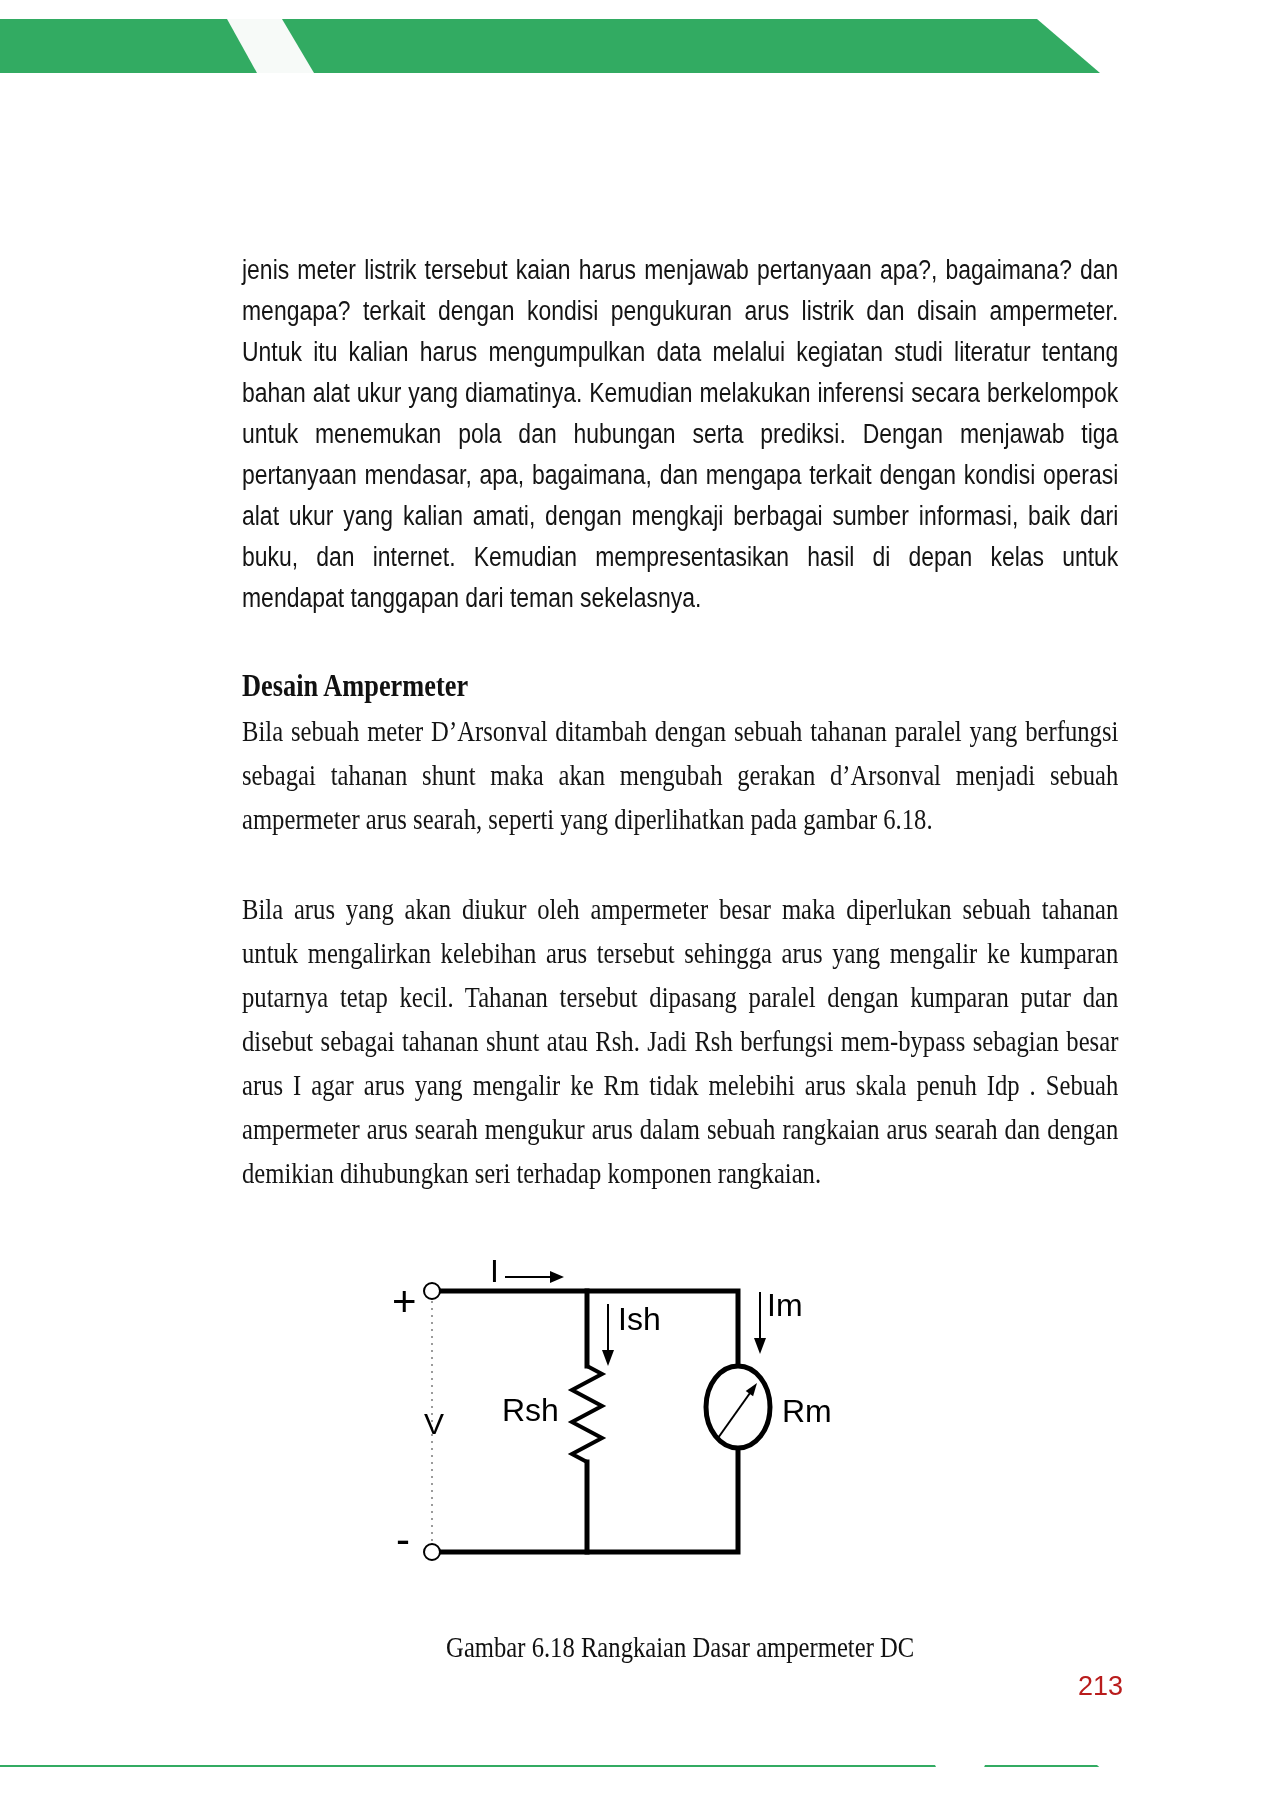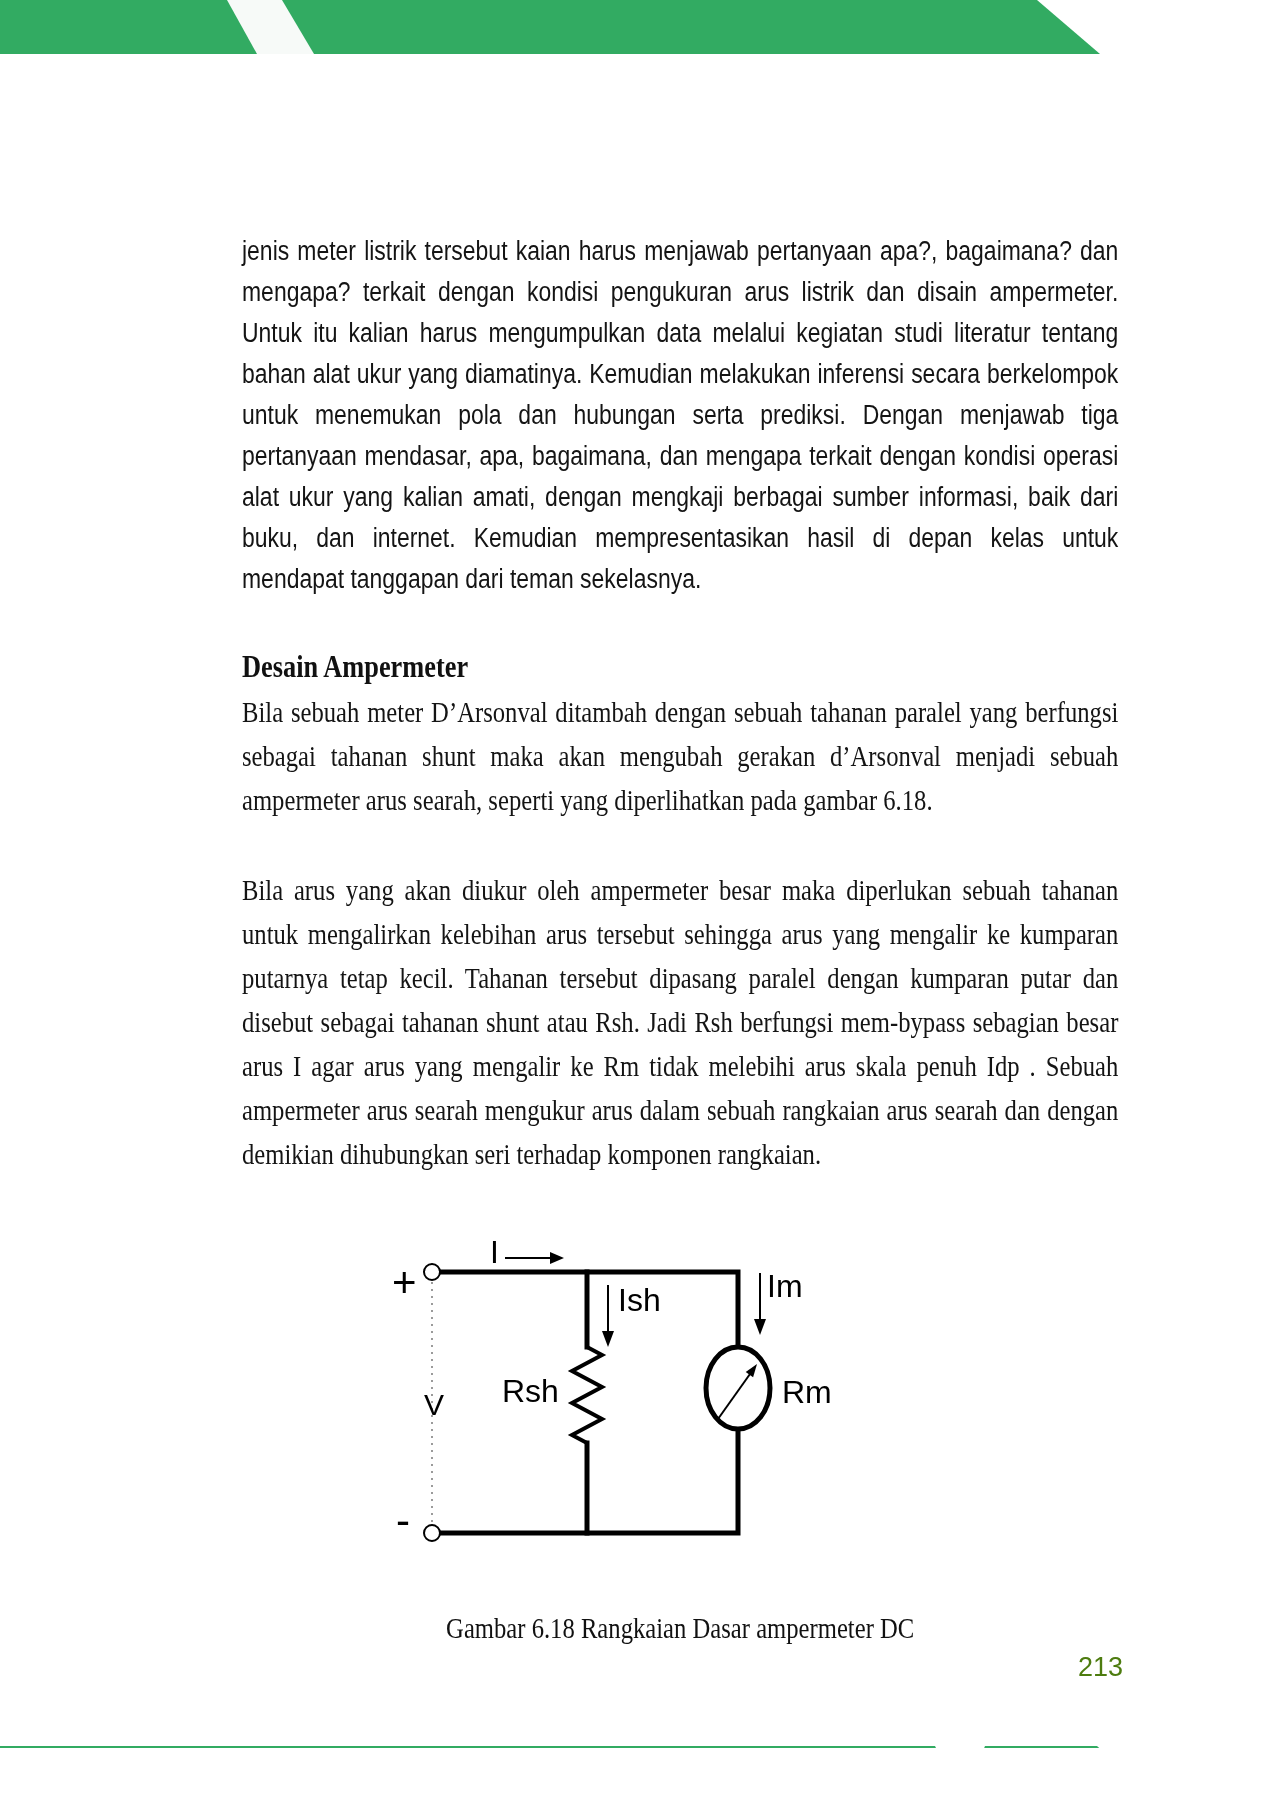--- a/index.html
+++ b/index.html
@@ -6,20 +6,21 @@
     --green:#32ab62;
     --watermark:#c6c6c6;
   }
   html,body{margin:0;padding:0;background:#fff;}
   .page{
     position:relative;
     width:1272px;height:1748px;
     background:#ffffff;
     overflow:hidden;
     font-family:"Liberation Sans",sans-serif;
+    margin-top:19px;
   }
   svg.banner{position:absolute;left:0;display:block;}
   .green-shape{fill:var(--green);}
   .white-shape{fill:#f7faf8;}
 
   
   .para{
     position:absolute;left:242px;margin:0;
     color:#141414;
     text-align:justify;
@@ -47,21 +48,21 @@
   .p3{top:868px;}
 
   .caption{
     position:absolute;left:242px;top:1612px;width:1031px;
     font-family:"Liberation Serif",serif;font-size:29px;color:#111;
     text-align:center;
     transform:scaleX(.85);transform-origin:left top;
   }
   .pagenum{
     position:absolute;left:1078px;top:1652px;
-    font-family:"Liberation Sans",sans-serif;font-size:27px;color:#4d7c0f;text-align:right;
+    font-family:"Liberation Sans",sans-serif;font-size:27px;color:#b91c1c;text-align:right;
   }
 
   
   .circuit{position:absolute;left:330px;top:1225px;}
   .wire{stroke:#000;stroke-width:5;fill:none;stroke-linecap:square;stroke-linejoin:miter;}
   .zig{stroke:#000;stroke-width:4;fill:none;stroke-linejoin:miter;}
   .thin{stroke:#000;stroke-width:2;fill:none;}
   .dotted{stroke:#666;stroke-width:1.3;stroke-dasharray:2 5;fill:none;}
   .term{fill:#fff;stroke:#000;stroke-width:2;}
   .meter{fill:#fff;stroke:#000;stroke-width:5;}

